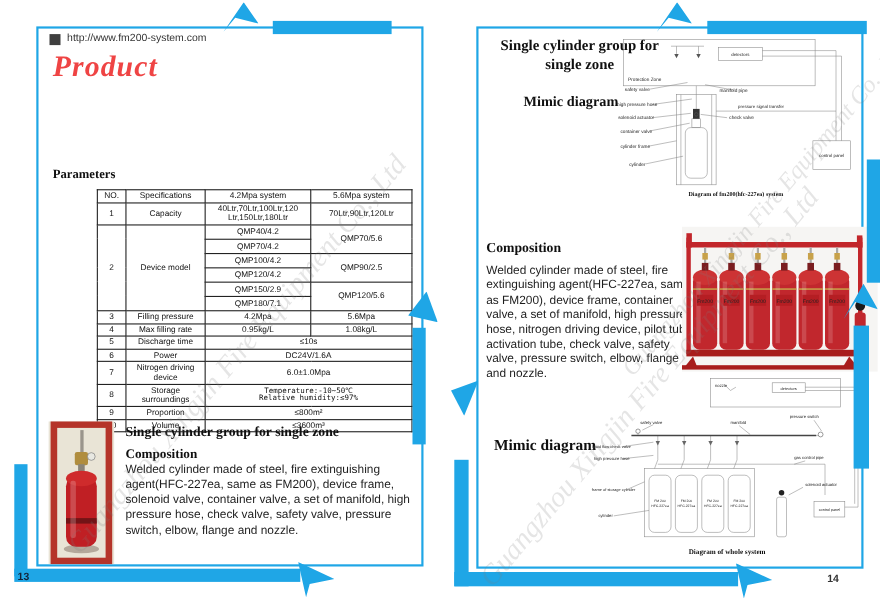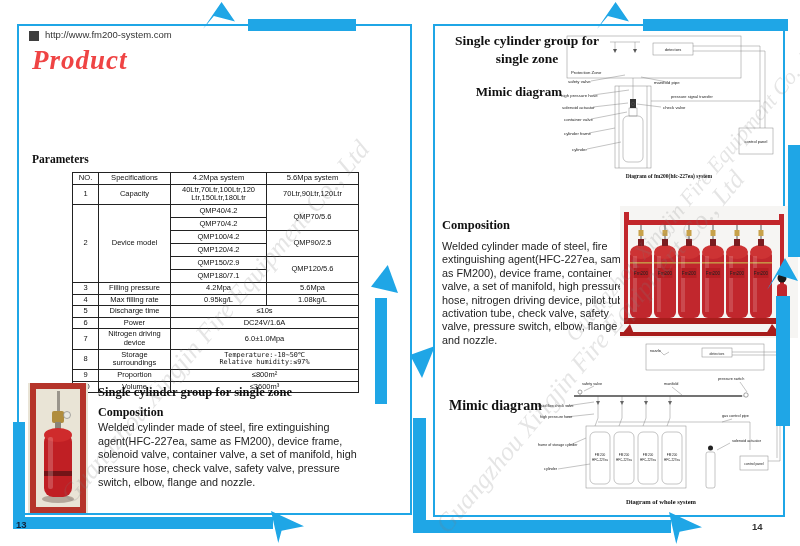--- a/index.html
+++ b/index.html
@@ -30,21 +30,21 @@
       color:rgba(125,125,125,0.20);font-size:26px;white-space:nowrap;
       transform:rotate(-50deg);transform-origin:left top;pointer-events:none;z-index:50;}
   svg text{font-family:"Liberation Sans",sans-serif;fill:#222;}
   svg text.cap{font-family:"Liberation Serif",serif;font-weight:bold;fill:#111;}
 </style>
 </head>
 <body>
 
 <div class="canvas">
 
-  <div class="page" style="left:17px;top:24px;width:348px;height:487px;padding-left:43px;">
+  <div class="page" style="left:33px;top:24px;width:348px;height:487px;">
 
     <div class="abs" style="left:10px;top:5px;width:10px;height:10px;background:#3f3f3f;"></div>
     <a class="abs urltxt" style="left:26px;top:3px;">http://www.fm200-system.com</a>
 
     <div class="abs title" style="left:13px;top:17px;">
       <div>Product</div>
     </div>
 
 
     <div class="abs serifb" style="left:13px;top:127px;font-size:11.5px;">Parameters</div>

